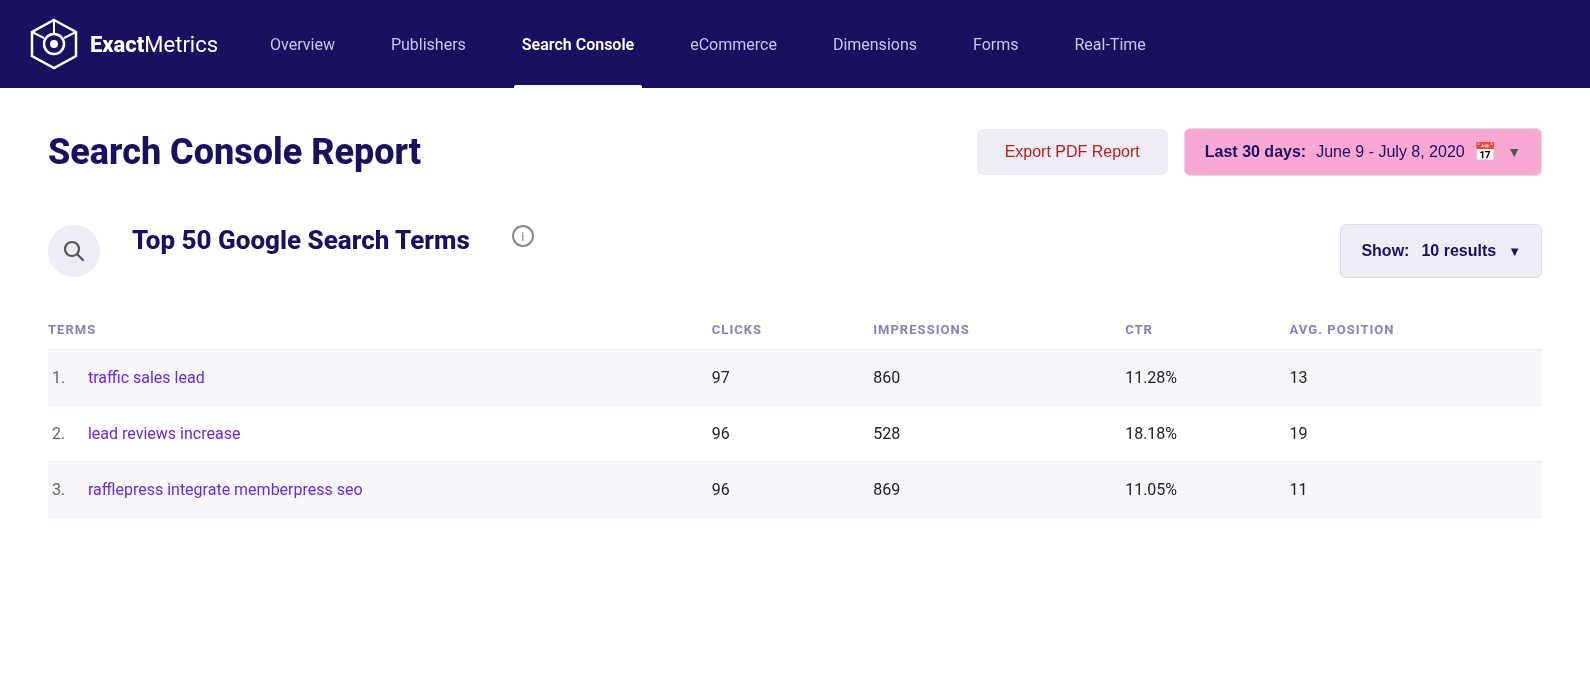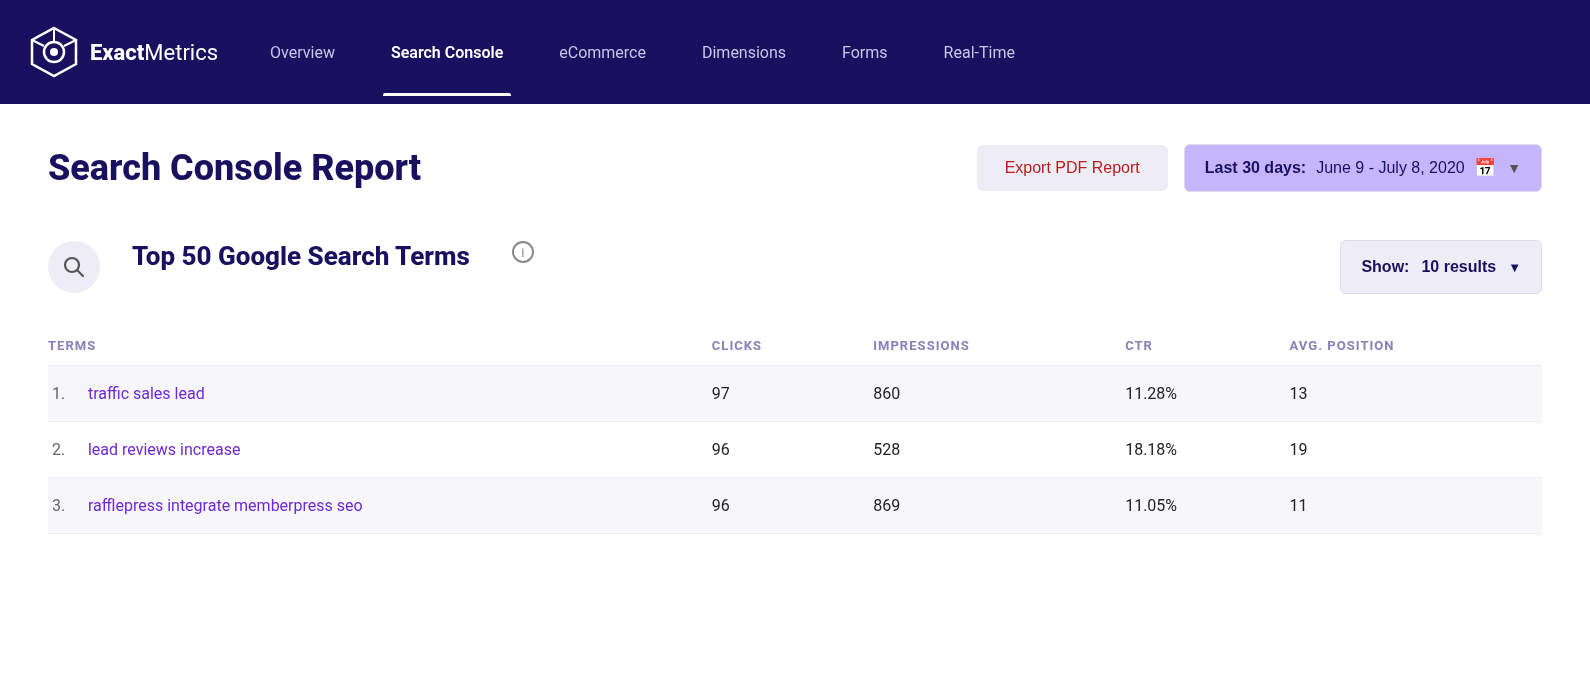--- a/index.html
+++ b/index.html
@@ -4,21 +4,21 @@
   <style>
     * { margin: 0; padding: 0; box-sizing: border-box; }
     body { font-family: -apple-system, BlinkMacSystemFont, 'Segoe UI', Roboto, sans-serif; background: #f5f5f8; }
 
     
     .navbar {
       background: #1a1060;
       display: flex;
       align-items: center;
       padding: 0 28px;
-      height: 104px;
+      height: 88px;
     }
     .logo-area {
       display: flex;
       align-items: center;
       gap: 10px;
       margin-right: 24px;
     }
     .logo-icon {
       width: 52px;
       height: 52px;
@@ -88,21 +88,21 @@
     .btn-export {
       background: #eeedf5;
       color: #b91c1c;
       border: none;
       padding: 14px 28px;
       font-size: 16px;
       border-radius: 6px;
       cursor: pointer;
     }
     .date-range-btn {
-      background: #c4b5fd;
+      background: #f9a8d4;
       color: #1a1060;
       border: 1px solid #dddce8;
       padding: 12px 20px;
       font-size: 16px;
       border-radius: 6px;
       cursor: pointer;
       display: flex;
       align-items: center;
       gap: 10px;
     }
@@ -231,20 +231,21 @@
       <line x1="48" y1="14" x2="36" y2="20" stroke="#fff" stroke-width="2"></line>
       <line x1="26" y1="2" x2="26" y2="16" stroke="#fff" stroke-width="2"></line>
     </svg>
     <span class="logo-text">
       <span style="font-weight:800;">Exact</span><span>Metrics</span>
     </span>
   </div>
 
   <ul class="nav-items">
     <li class="nav-item">Overview</li>
+    <li class="nav-item">Publishers</li>
     <li class="nav-item active">Search Console</li>
     <li class="nav-item">eCommerce</li>
     <li class="nav-item">Dimensions</li>
     <li class="nav-item">Forms</li>
     <li class="nav-item">Real-Time</li>
   </ul>
 </nav>
 
 <main class="main-content">
 

